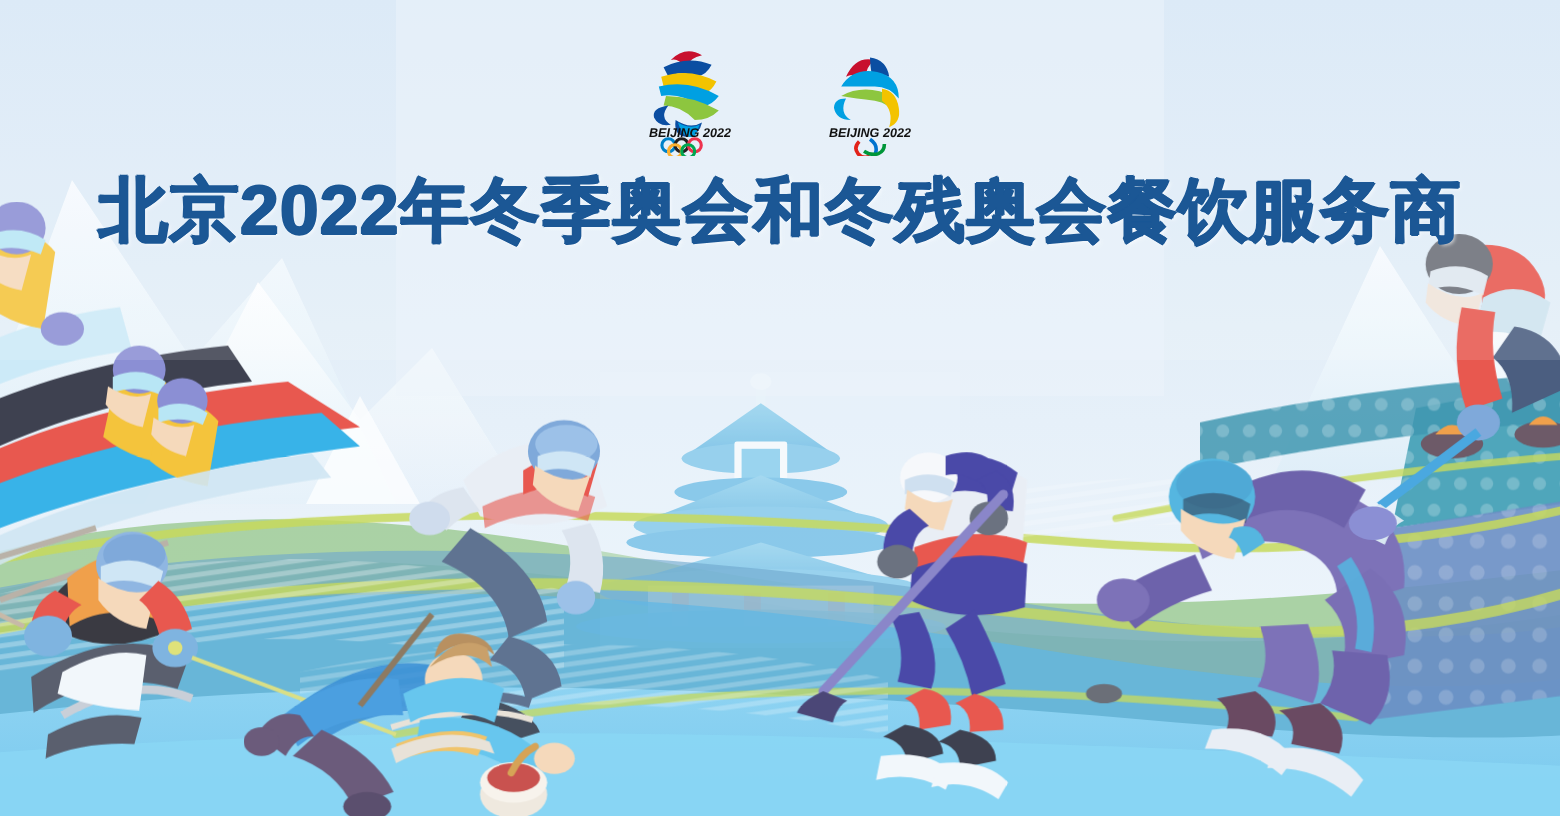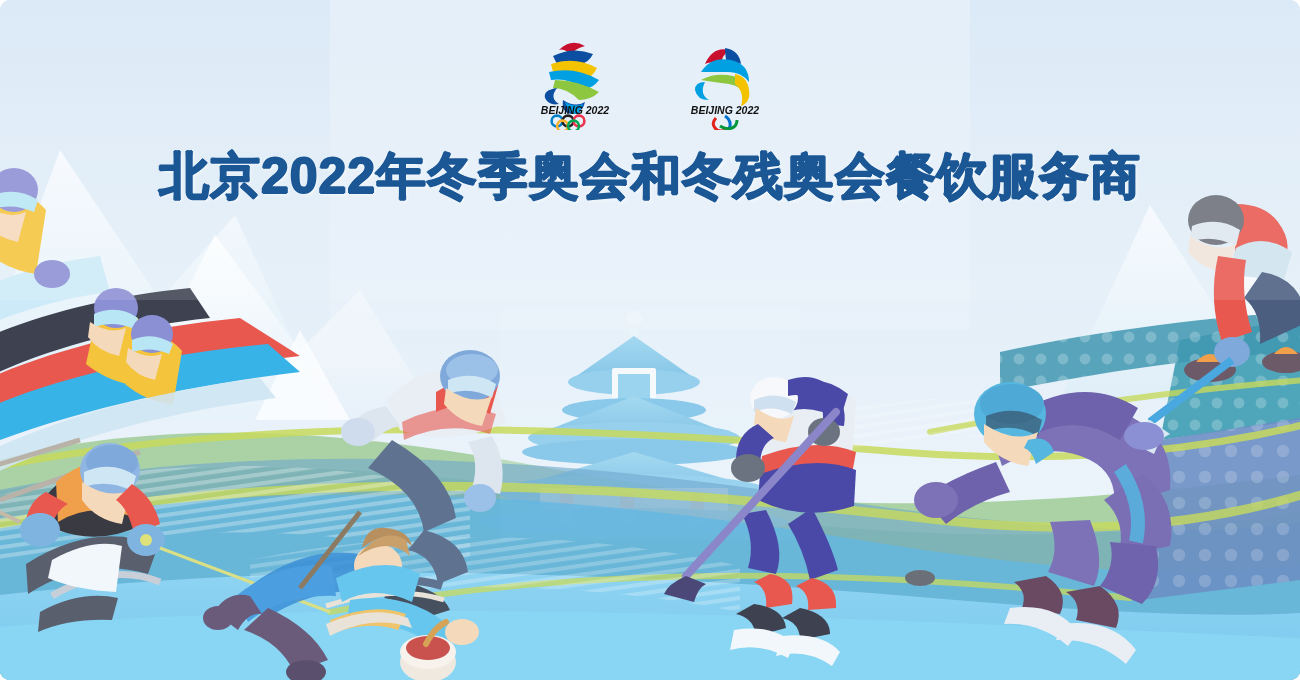--- a/index.html
+++ b/index.html
@@ -7,21 +7,20 @@
     padding: 0;
     background: #ffffff;
   }
   #banner {
     position: relative;
     width: 1300px;
     height: 680px;
     overflow: hidden;
     font-family: "Liberation Sans", sans-serif;
     background: linear-gradient(to bottom, #dceaf6 0%, #e4eef8 30%, #eaf3fa 55%, #f0f6fb 100%);
-    border-radius: 10px;
   }
   .layer { position: absolute; inset: 0; }
   .svglayer { position: absolute; left: 0; top: 0; width: 1300px; height: 680px; }
 
   
   #emblems {
     position: absolute;
     left: 0; right: 0;
     top: 30px;
     display: flex;
@@ -37,21 +36,21 @@
     position: absolute;
     left: 0; right: 0;
     top: 140px;
     text-align: center;
     z-index: 50;
   }
   #main-title {
     display: inline-block;
     font-family: "Liberation Sans", "DejaVu Sans", sans-serif;
     font-weight: bold;
-    font-size: 50px;
+    font-size: 58px;
     line-height: 72px;
     letter-spacing: 1px;
     color: #1b5795;
     white-space: nowrap;
     text-shadow:
        1px 0 0 #1b5795, -1px 0 0 #1b5795,
        0 1px 0 #1b5795, 0 -1px 0 #1b5795,
        2px 2px 3px rgba(255,255,255,0.55);
   }
 </style>

